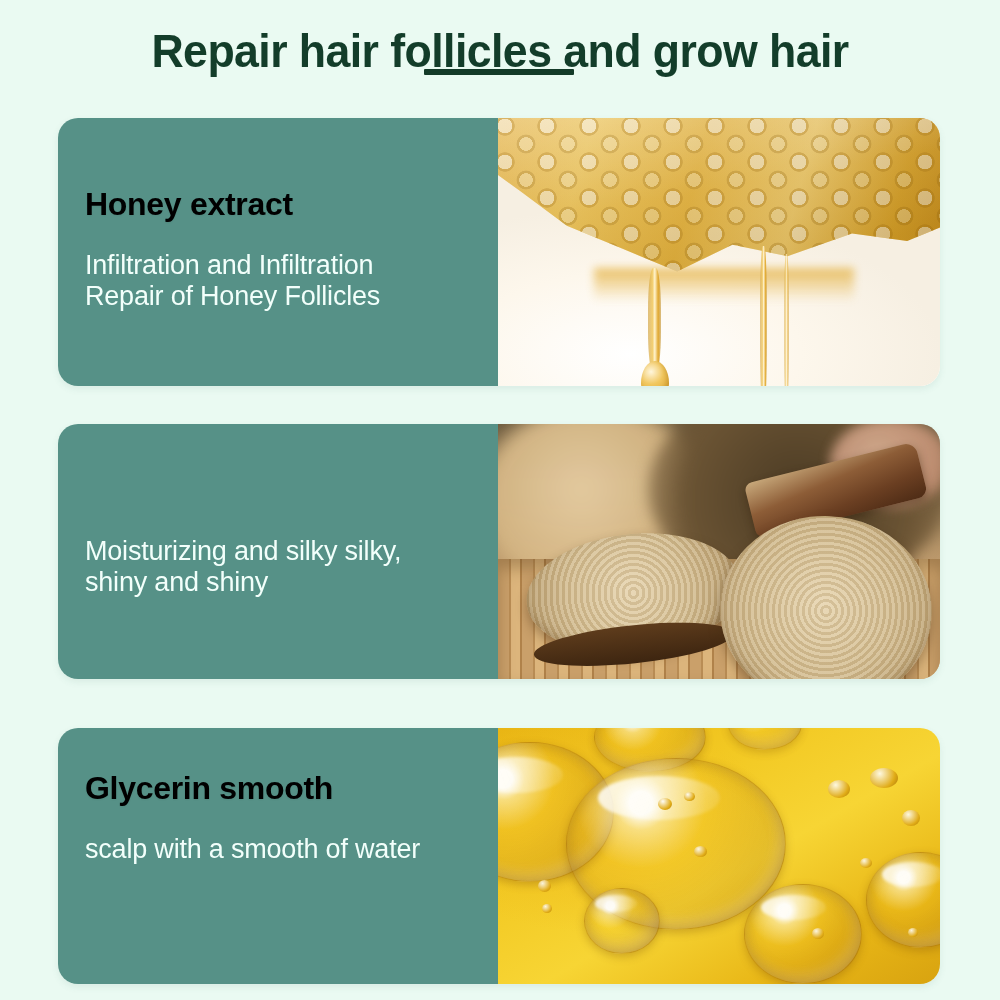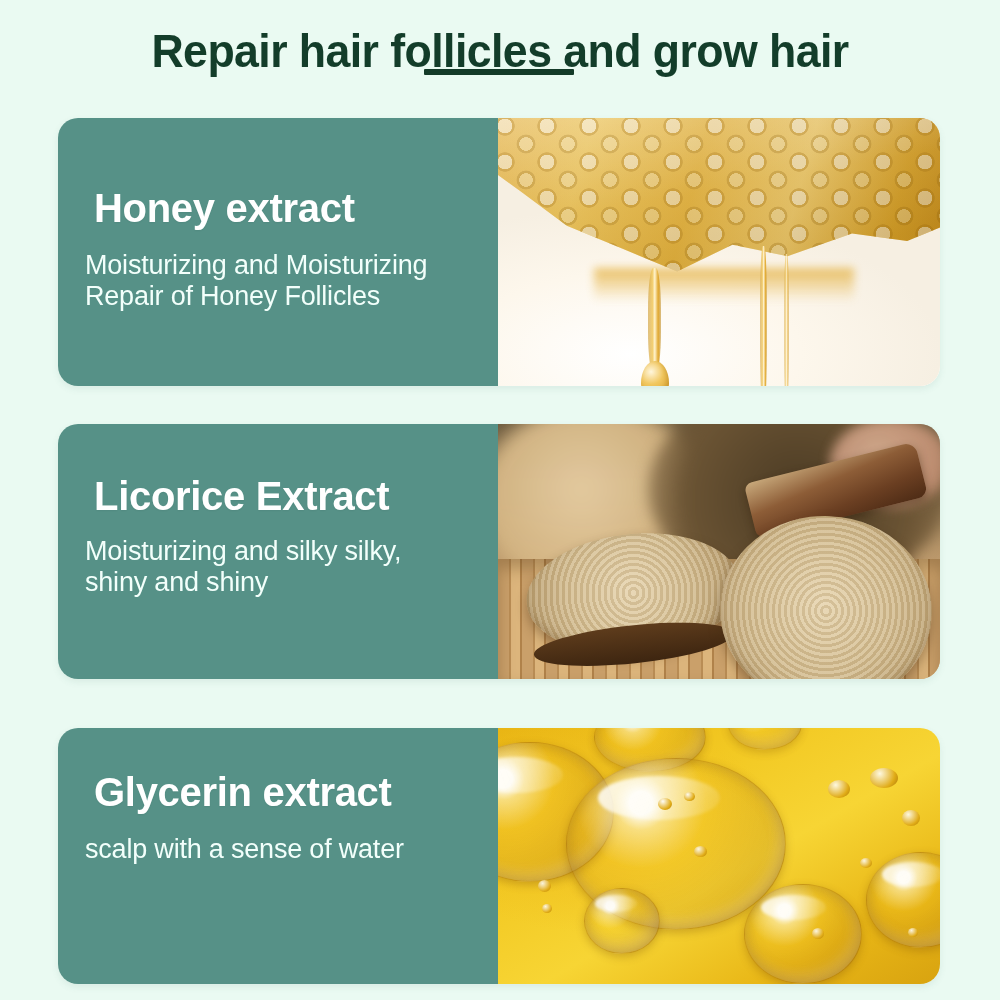--- a/index.html
+++ b/index.html
@@ -63,24 +63,24 @@
 
   .text-pane {
     width:440px;
     flex:0 0 440px;
     background:#569187;
     position:relative;
     padding:0 26px;
   }
   .card-heading {
     position:absolute;
-    left:36px;
-    font-size:40px;
+    left:27px;
+    font-size:32px;
     font-weight:bold;
-    color:#ffffff;
+    color:#000000;
     letter-spacing:-0.3px;
     white-space:nowrap;
     text-shadow:0 1px 2px rgba(0,0,0,0.05);
   }
   .card-sub {
     position:absolute;
     left:27px;
     font-size:27px;
     font-weight:normal;
     color:#f2fffb;
@@ -262,21 +262,21 @@
   <div class="title-block">
     <div class="title">Repair hair follicles and grow hair</div>
   </div>
   <div class="title-underline"></div>
 
   <div class="card card-1">
     <div class="card-inner">
       <div class="text-pane">
         <div class="card-heading">Honey extract</div>
         <div class="card-sub">
-          <div>Moisturizing and Moisturizing</div>
+          <div>Infiltration and Infiltration</div>
           <div>Repair of Honey Follicles</div>
         </div>
       </div>
       <div class="image-pane">
         <div class="honey-bg"></div>
         <div class="honey-pool"></div>
         <div class="comb">
           <div class="comb-cells"></div>
           <div class="comb-shade"></div>
         </div>
@@ -284,21 +284,20 @@
         <div class="drip-blob"></div>
         <div class="drip drip-b"></div>
         <div class="drip drip-c"></div>
       </div>
     </div>
   </div>
 
   <div class="card card-2">
     <div class="card-inner">
       <div class="text-pane">
-        <div class="card-heading">Licorice Extract</div>
         <div class="card-sub">
           <div>Moisturizing and silky silky,</div>
           <div>shiny and shiny</div>
         </div>
       </div>
       <div class="image-pane">
         <div class="lic-bg"></div>
         <div class="lic-blur-back"></div>
         <div class="lic-dark-back"></div>
         <div class="lic-hand"></div>
@@ -306,23 +305,23 @@
         <div class="slice-chip"></div>
         <div class="slice slice-left"></div>
         <div class="slice slice-right"></div>
       </div>
     </div>
   </div>
 
   <div class="card card-3">
     <div class="card-inner">
       <div class="text-pane">
-        <div class="card-heading">Glycerin extract</div>
+        <div class="card-heading">Glycerin smooth</div>
         <div class="card-sub">
-          <div>scalp with a sense of water</div>
+          <div>scalp with a smooth of water</div>
         </div>
       </div>
       <div class="image-pane">
         <div class="gly-bg"></div>
         <div class="bubble b6"></div>
         <div class="bubble b7"></div>
         <div class="bubble b2"></div>
         <div class="bubble b1"></div>
         <div class="bubble b5"></div>
         <div class="bubble b4"></div>

